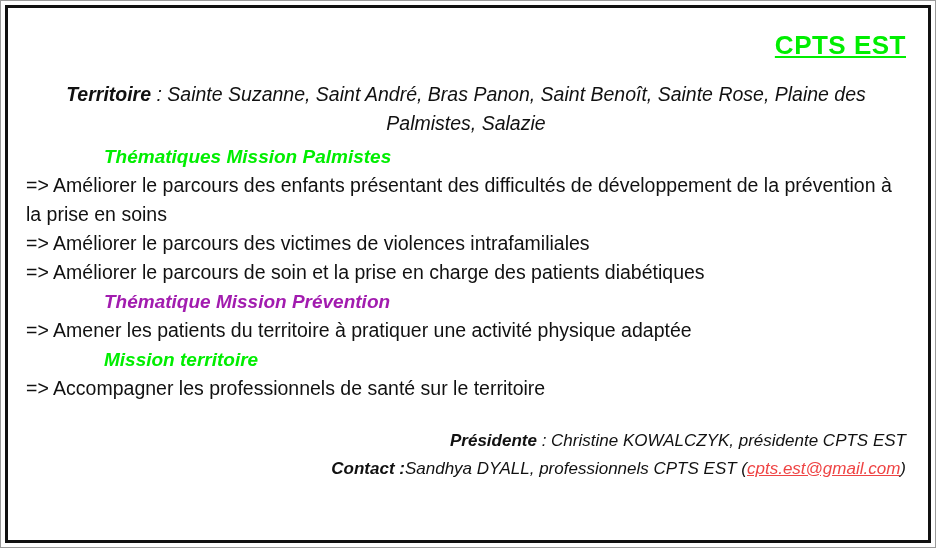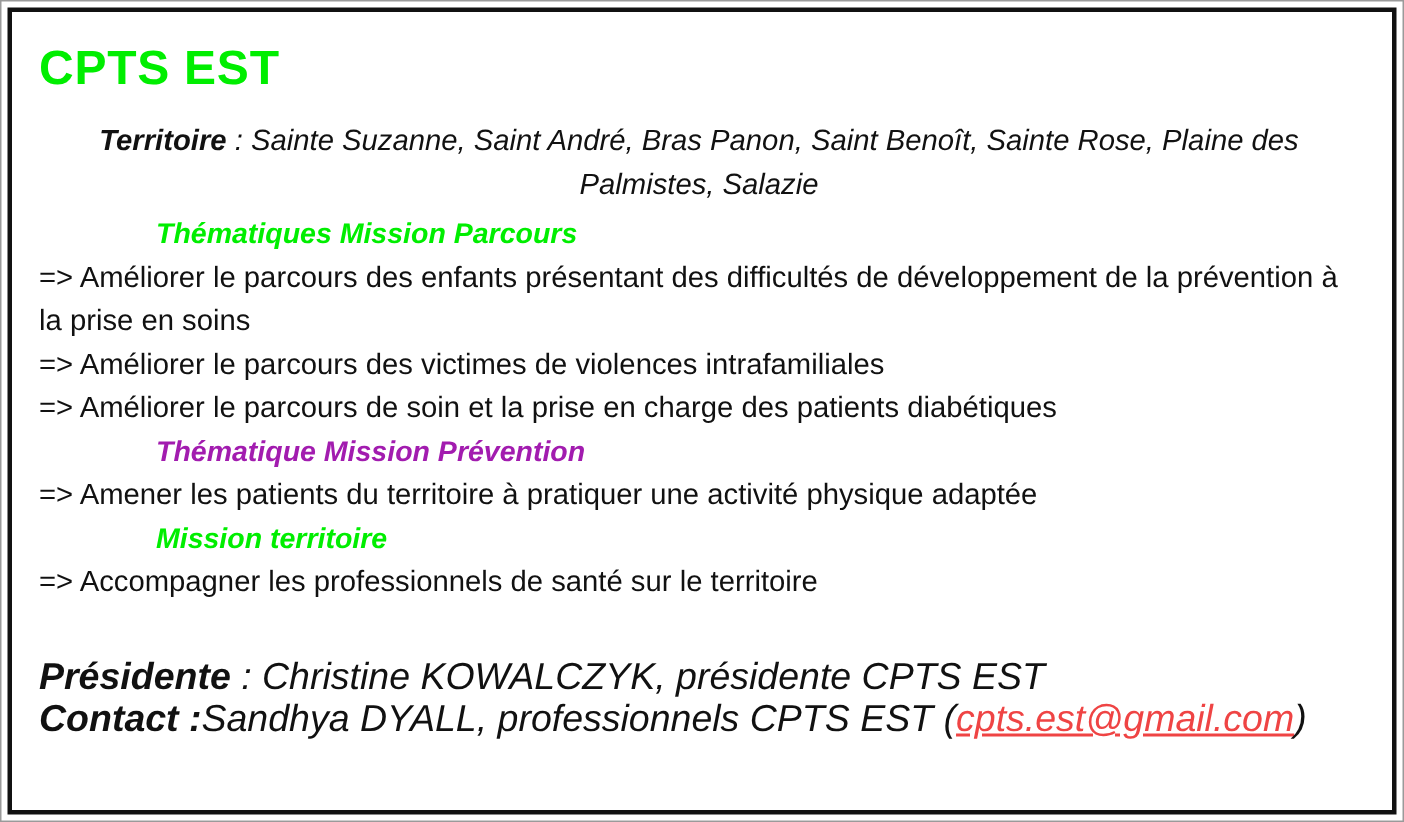--- a/index.html
+++ b/index.html
@@ -41,26 +41,27 @@
     left: 0;
     top: 0;
     right: 0;
     bottom: 0;
     padding: 10px 22px 0 18px;
     box-sizing: border-box;
   }
 
   
   .title {
-    text-align: left;
+    text-align: right;
     font-weight: bold;
-    font-size: 32px;
+    font-size: 26px;
     line-height: 34px;
     letter-spacing: 0.5px;
     margin: 10px 0 0 0;
+    text-decoration: underline;
   }
 
   
   .body-block {
     margin-top: 18px;
     font-size: 19.5px;
     line-height: 29px;
     color: #111111;
   }
   .para {
@@ -76,23 +77,23 @@
     font-style: italic;
     font-weight: bold;
     font-size: 19px;
     line-height: 29px;
   }
 
   .bullet { margin: 0; }
 
   
   .footer {
-    margin-top: 34px;
-    text-align: left;
-    font-size: 25px;
+    margin-top: 24px;
+    text-align: right;
+    font-size: 17px;
     line-height: 28px;
     font-style: italic;
     color: #111111;
   }
   .footer .role {
     font-weight: bold;
     font-style: italic;
   }
   .mail-link {
     text-decoration: underline;
@@ -107,21 +108,21 @@
     <div id="content">
 
       <div class="title" style="color: rgb(0, 238, 0);">
         <span>CPTS EST</span>
       </div>
 
       <div class="body-block">
 
         <p class="para"><span class="lbl-bold">Territoire</span><span> : </span><span>Sainte Suzanne, Saint André, Bras Panon, Saint Benoît, Sainte Rose, Plaine des Palmistes, Salazie</span></p>
 
-        <p class="heading-green" style="color: rgb(0, 238, 0);">Thématiques Mission Parcours</p>
+        <p class="heading-green" style="color: rgb(0, 238, 0);">Thématiques Mission Palmistes</p>
         <p class="bullet"> =&gt; Améliorer le parcours des enfants présentant des difficultés de développement de la prévention à la prise en soins</p>
         <p class="bullet">=&gt; Améliorer le parcours des victimes de violences intrafamiliales</p>
         <p class="bullet">=&gt; Améliorer le parcours de soin et la prise en charge des patients diabétiques</p>
 
         <p class="heading-green" style="color: #a21caf;">Thématique Mission Prévention</p>
         <p class="bullet">=&gt; Amener les patients du territoire à pratiquer une activité physique adaptée</p>
 
         <p class="heading-green" style="color: rgb(0, 238, 0);">Mission territoire</p>
         <p class="bullet">=&gt; Accompagner les professionnels de santé sur le territoire</p>
 

